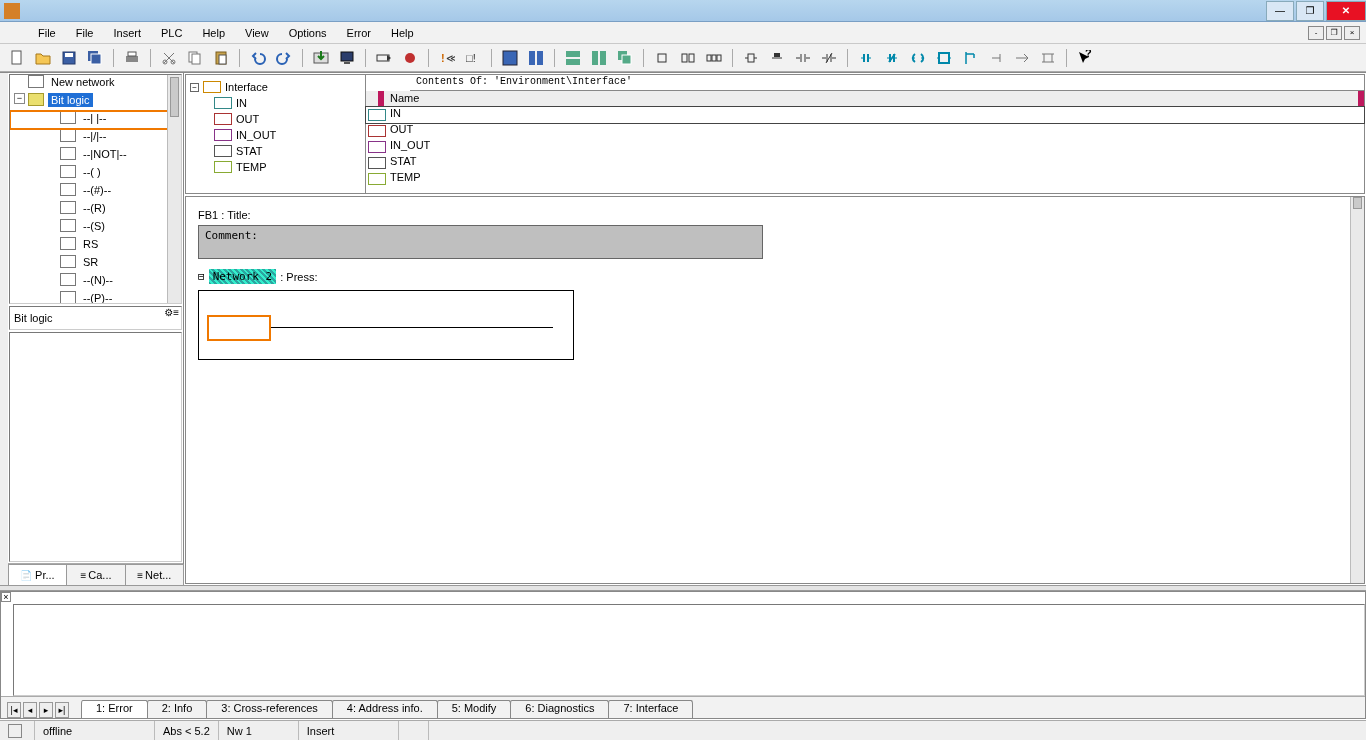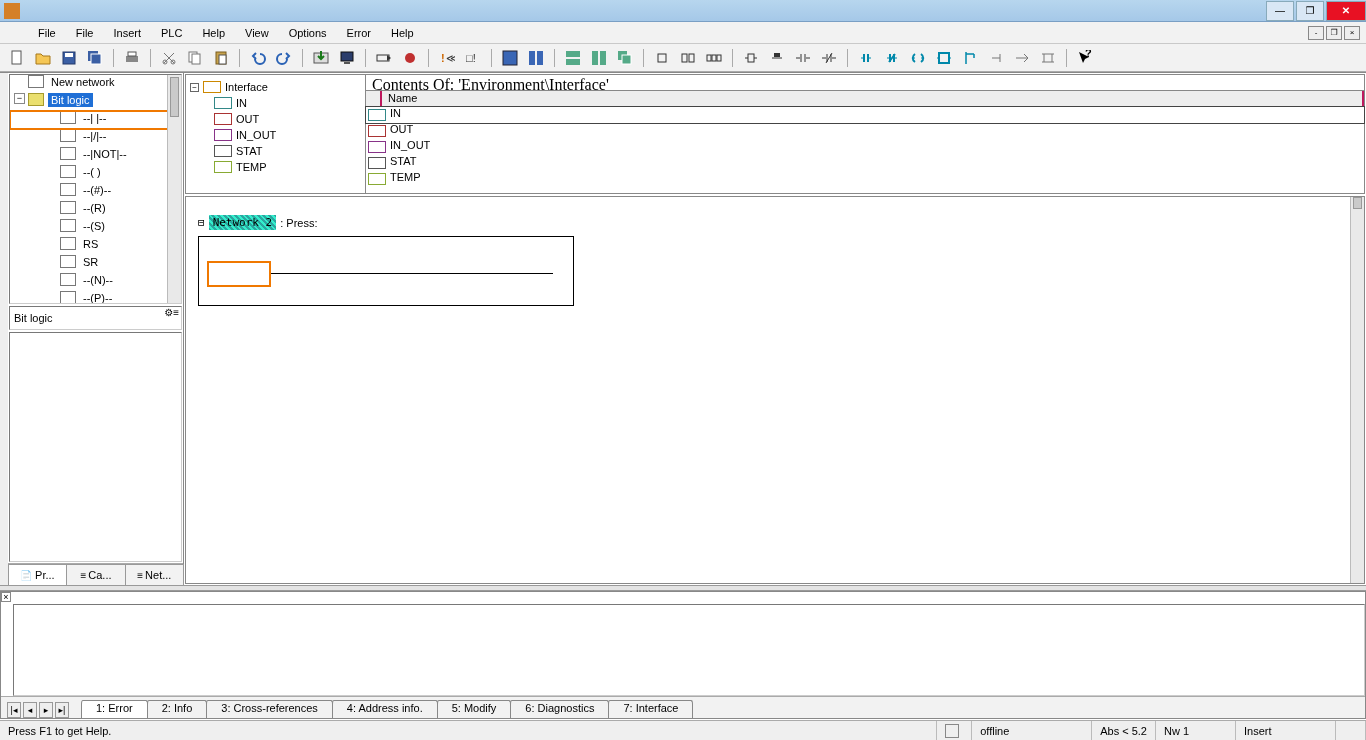--- a/index.html
+++ b/index.html
@@ -54,23 +54,23 @@
 
 .workcol { flex:1; display:flex; flex-direction:column; min-width:0; }
 
 
 .iface-wrap { height:120px; display:flex; border:1px solid #888; margin:1px; }
 .iface-tree { width:180px; border-right:1px solid #888; padding:4px; font-family:Consolas,monospace; }
 .iface-tree .exp { display:inline-block; width:9px; height:9px; border:1px solid #666; font-size:8px; line-height:8px; text-align:center; margin-right:4px; background:#fff; }
 .iface-tree .row { height:16px; display:flex; align-items:center; }
 .iface-tree .ic { width:18px; height:12px; margin-right:4px; }
 .iface-list { flex:1; display:flex; flex-direction:column; }
-.iface-title { height:16px; padding:1px 6px; font-family:Liberation Serif, serif; border-bottom:1px solid #888; font-size:16px; }
+.iface-title { height:16px; padding:1px 6px; font-family:Liberation Mono, monospace; border-bottom:1px solid #888; font-size:10px;margin-left:44px; }
 .iface-head { height:16px; background:#eee; border-bottom:1px solid #888; display:flex; }
-.iface-head .cell { border-right:2px solid #be185d; padding:1px 6px; font-size:11px; }
+.iface-head .cell { border-right:6px solid #be185d; padding:1px 6px; font-size:11px; }
 .iface-head .cell.idx { width:16px; }
 .iface-body .ir { display:flex; height:16px; font-family:Consolas,monospace; }
 .iface-body .ir .ic { width:18px; height:12px; margin:2px 4px 0 2px; }
 .iface-body .ir.sel { background:#fff; outline:1px solid #444; }
 .icx-in { background:#fff; border:1px solid #388; } .icx-out{background:#fff;border:1px solid #a33;} .icx-io{background:#fff;border:1px solid #838;} .icx-s{background:#fff;border:1px solid #555;} .icx-t{background:#fff;border:1px solid #8a3;} .icx-if{background:#fff;border:1px solid #c80;}
 
 
 .ladwrap { flex:1; border:1px solid #888; margin:1px; position:relative; overflow:hidden; background:#fff; }
 .lad-scroll { position:absolute; right:0; top:0; bottom:0; width:14px; background:#e9e9e9; border-left:1px solid #bbb; }
 .lad-scroll .thumb { position:absolute; top:0; left:2px; right:2px; height:12px; background:#cacaca; border:1px solid #999; }
@@ -505,20 +505,22 @@
             </div>
         </div>
       </div>
     </div>
 
     <div class="ladwrap">
       <div class="lad-scroll">
           <div class="thumb"></div>
         </div>
       <div class="lad-inner">
+        <div class="lad-title">FB1 : Title:</div>
+        <div class="lad-comment">Comment:</div>
         <div class="lad-netrow">
           <span style="font-family:Consolas,monospace">⊟</span>
           <span class="lad-netlbl">Network 2</span>
           <span>: Press:</span>
         </div>
         <div class="lad-box">
           <div class="lad-run"></div>
           <div class="lad-cursor"></div>
         </div>
       </div>
@@ -541,21 +543,20 @@
     <div class="msg-tab shadow">2: Info</div>
     <div class="msg-tab shadow">3: Cross-references</div>
     <div class="msg-tab shadow">4: Address info.</div>
     <div class="msg-tab shadow">5: Modify</div>
     <div class="msg-tab shadow">6: Diagnostics</div>
     <div class="msg-tab shadow">7: Interface</div>
   </div>
 </div>
 
 <div class="statusbar">
-  <div class="sb-cell first">Press F1 to get Help.</div>
   <div class="sb-cell">
       <span class="sb-icon"></span>
     </div>
   <div class="sb-cell" style="min-width:120px">offline</div>
   <div class="sb-cell">Abs &lt; 5.2</div>
   <div class="sb-cell" style="min-width:80px">Nw 1</div>
   <div class="sb-cell" style="min-width:100px">Insert</div>
   <div class="sb-cell" style="width:30px"></div>
 </div>
 

